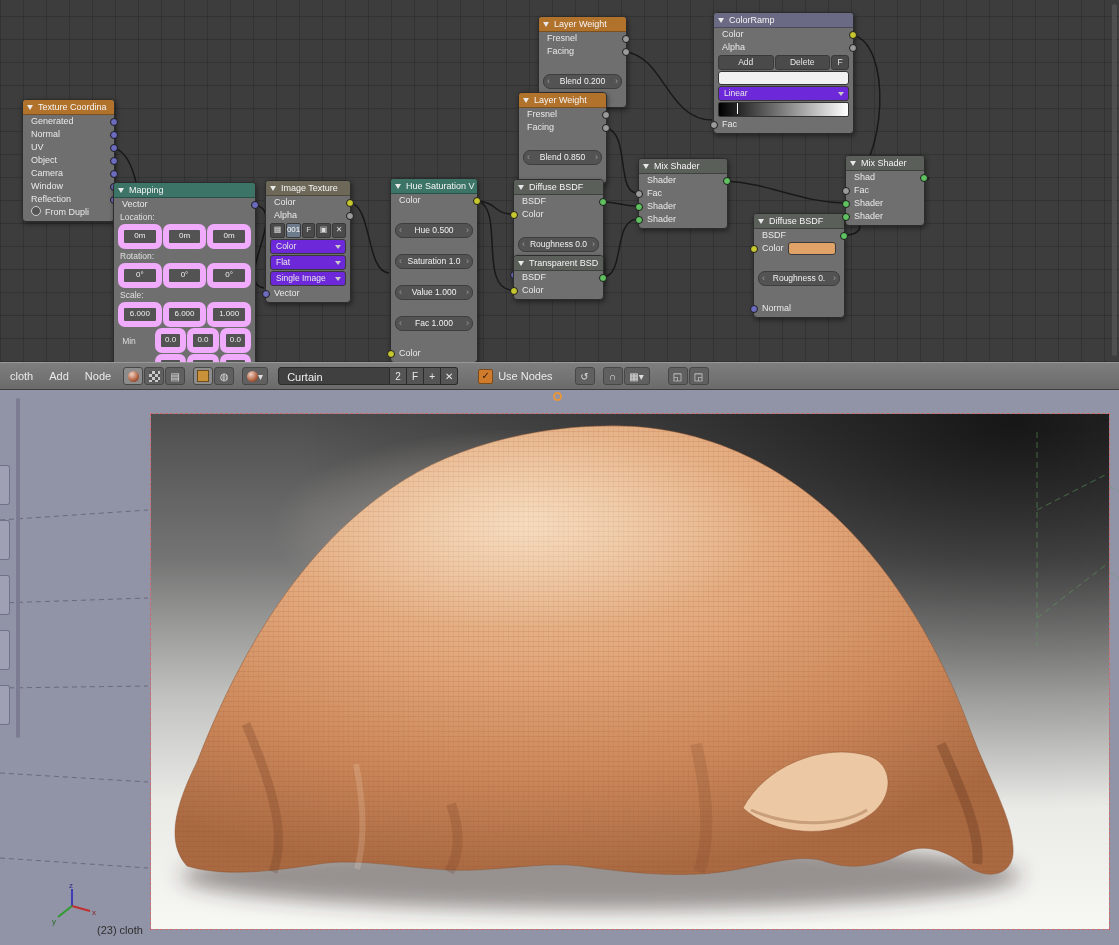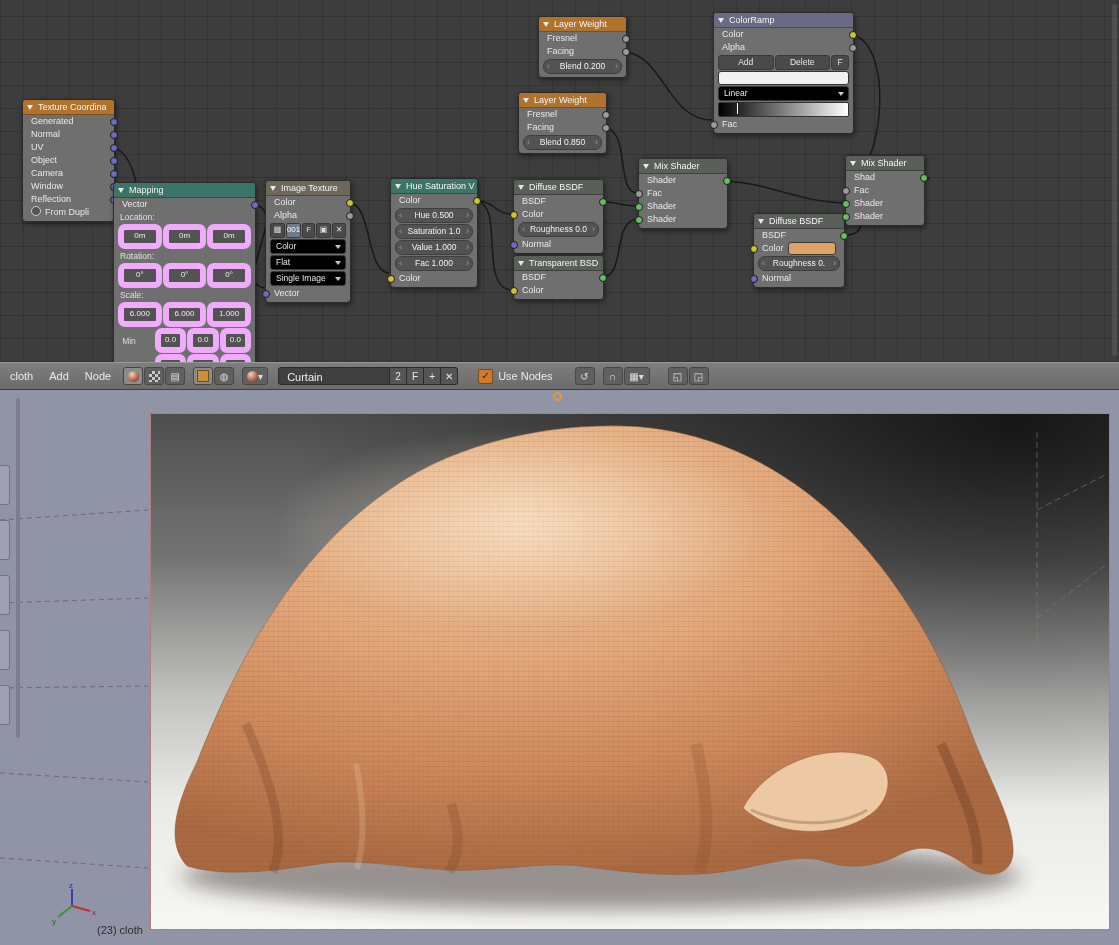--- a/index.html
+++ b/index.html
@@ -25,26 +25,26 @@
   .h-in{background:#b1722c}.h-vec{background:#3c7468}.h-sh{background:#5a5f5a}
   .h-cv{background:#6a6a85}.h-out{background:#a8502f}.h-tex{background:#6e6858}
 
   .nrow{position:relative;height:13px;line-height:13px;padding:0 8px;white-space:nowrap}
   .out{text-align:left}
   .dot{position:absolute;width:8px;height:8px;border-radius:50%;border:1px solid #1c1c1c;
     box-sizing:border-box;top:2.5px}
   .dot.r{right:-4px}.dot.l{left:-4px}
   .c-vec{background:#6b6bc0}.c-col{background:#c6c62e}.c-val{background:#9b9b9b}.c-shd{background:#5fc15f}
 
-  .slider{height:13px;margin:1px 4px;background:#535353;border:1px solid #3e3e3e;border-radius:7px;
+  .slider{height:13px;margin:16px 4px;background:#535353;border:1px solid #3e3e3e;border-radius:7px;
     font-size:8.5px;line-height:12px;color:#f2f2f2;text-align:center;position:relative;overflow:hidden}
   .slider::before{content:"‹";position:absolute;left:3px;top:0;color:rgba(255,255,255,.4);font-size:9px}
   .slider::after{content:"›";position:absolute;right:3px;top:0;color:rgba(255,255,255,.4);font-size:9px}
 
-  .dd{height:13px;margin:1px 4px;background:#000000;border:1px solid #393939;border-radius:3px;
+  .dd{height:13px;margin:1px 4px;background:#6d28d9;border:1px solid #393939;border-radius:3px;
     font-size:8.5px;line-height:12px;color:#e8e8e8;padding:0 12px 0 5px;position:relative;
     white-space:nowrap;overflow:hidden}
   .dd::after{content:"";position:absolute;right:4px;top:5px;
     border-left:3px solid transparent;border-right:3px solid transparent;border-top:4px solid #c9c9c9}
 
   .sect{height:12px;line-height:12px;padding:0 6px;font-size:8.5px;color:#e0e0e0}
   .triple{display:flex;gap:1px;margin:1px 4px}
   .num{flex:1;height:13px;background:#535353;border:6px solid #f0abfc;border-radius:7px;font-size:8px;
     line-height:12px;text-align:center;color:#efefef}
   .mm{display:flex;gap:1px;margin:1px 4px;align-items:center}

